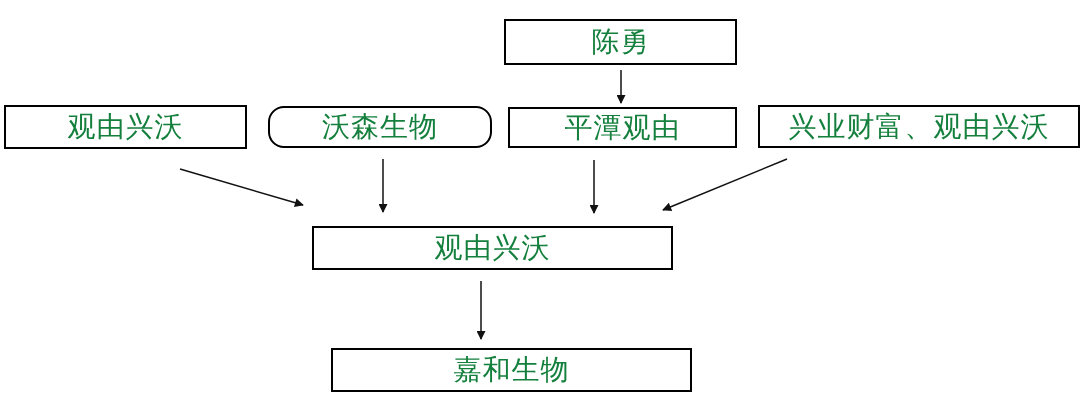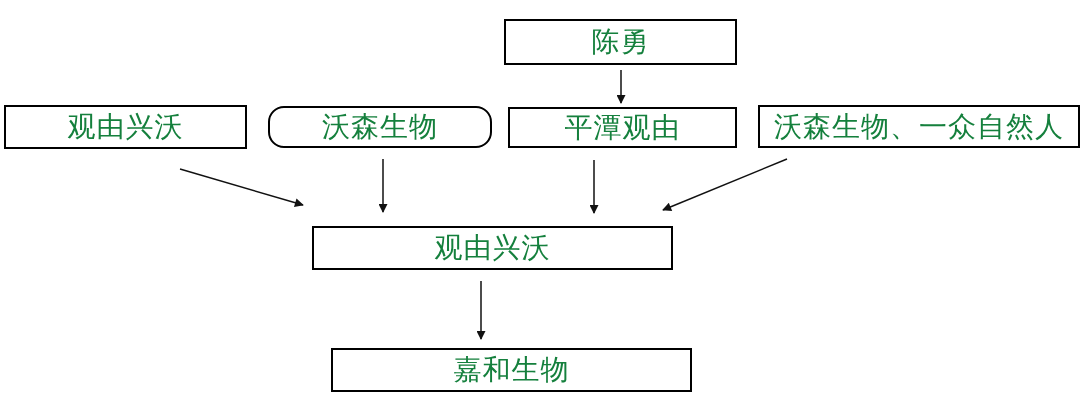--- a/index.html
+++ b/index.html
@@ -69,19 +69,19 @@
   </svg>
 
   <div class="node" id="node-chen-yong">陈勇</div>
 
   <div class="node" id="node-taige">观由兴沃</div>
 
   <div class="node" id="node-wosen">沃森生物</div>
 
   <div class="node" id="node-pingtan">平潭观由</div>
 
-  <div class="node" id="node-xingye">沃森生物、一众自然人</div>
+  <div class="node" id="node-xingye">兴业财富、观由兴沃</div>
 
   <div class="node" id="node-guanyou">观由兴沃</div>
 
   <div class="node" id="node-jiahe">嘉和生物</div>
 
 </div>
 
 </body></html>

